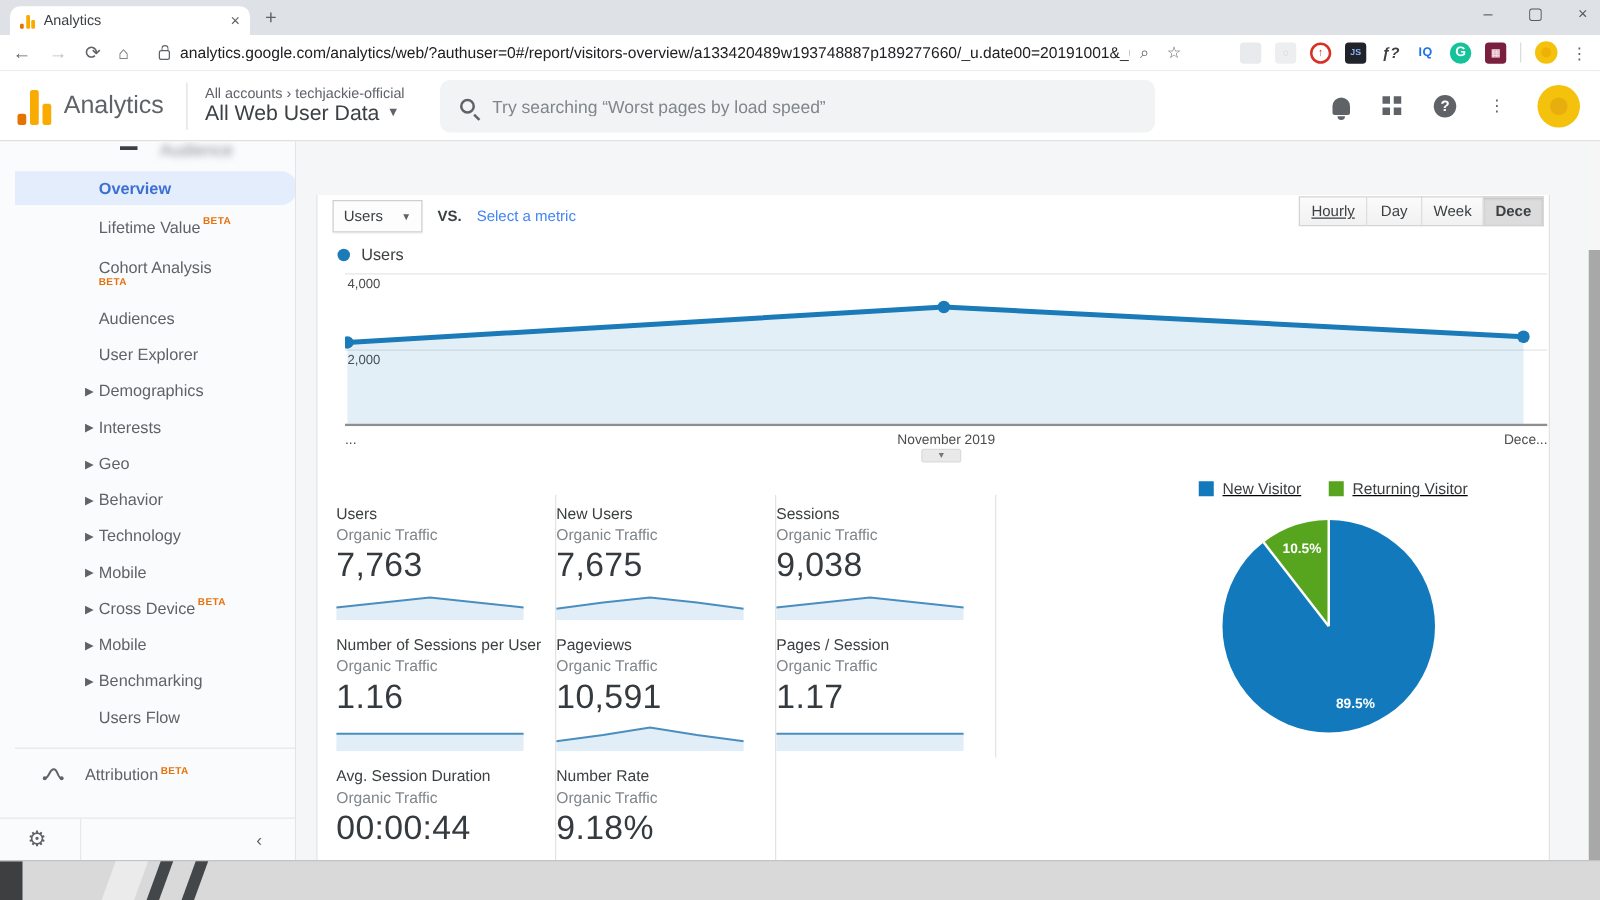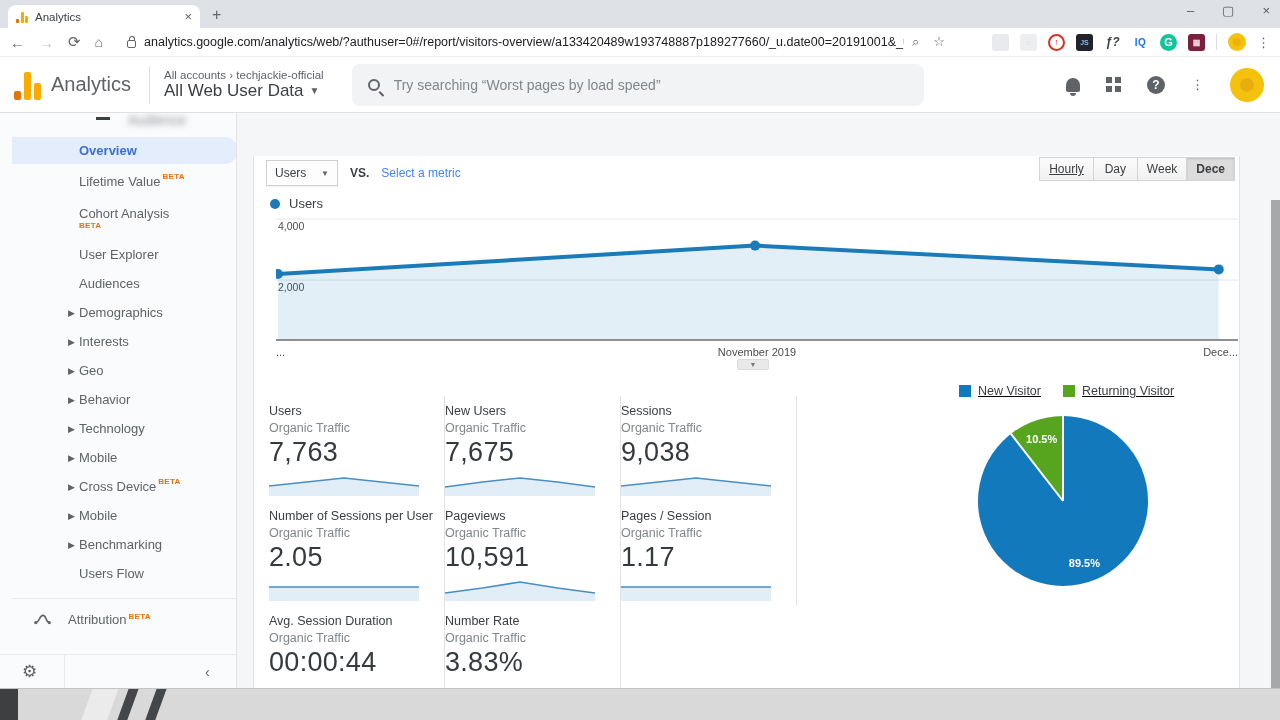--- a/index.html
+++ b/index.html
@@ -250,24 +250,24 @@
     </div>
   <div class="sb-item">
       <span>Lifetime Value</span>
       <span class="beta-sup">BETA</span>
     </div>
   <div class="sb-item two-line">
       <span>Cohort Analysis</span>
       <span class="beta-below">BETA</span>
     </div>
   <div class="sb-item">
+      <span>Audiences</span>
+    </div>
+  <div class="sb-item">
       <span>User Explorer</span>
-    </div>
-  <div class="sb-item">
-      <span>Audiences</span>
     </div>
   <div class="sb-item">
       <span class="arrow">▶</span>
       <span>Demographics</span>
     </div>
   <div class="sb-item">
       <span class="arrow">▶</span>
       <span>Interests</span>
     </div>
   <div class="sb-item">
@@ -393,21 +393,21 @@
         <svg class="sc-spark" width="150" height="26">
               <polygon points="0,26 0,16 37.5,12 75,8 112.5,12 150,16 150,26" fill="#e1edf7"></polygon>
               <polyline points="0,16 37.5,12 75,8 112.5,12 150,16" fill="none" stroke="#4a8ec0" stroke-width="1.6"></polyline>
             </svg>
           </div>
         </div>
       <div class="scard">
           <div class="scard-inner">
         <div class="sc-title">Number of Sessions per User</div>
         <div class="sc-seg">Organic Traffic</div>
-        <div class="sc-value">2.05</div>
+        <div class="sc-value">1.16</div>
         <svg class="sc-spark" width="150" height="26">
               <polygon points="0,26 0,12 37.5,12 75,12 112.5,12 150,12 150,26" fill="#e1edf7"></polygon>
               <polyline points="0,12 37.5,12 75,12 112.5,12 150,12" fill="none" stroke="#4a8ec0" stroke-width="1.6"></polyline>
             </svg>
           </div>
         </div>
       <div class="scard">
           <div class="scard-inner">
         <div class="sc-title">Pageviews</div>
         <div class="sc-seg">Organic Traffic</div>
@@ -437,21 +437,21 @@
         <svg class="sc-spark" width="150" height="26">
               <polygon points="0,26 0,10 37.5,12 75,14 112.5,16 150,18 150,26" fill="#e1edf7"></polygon>
               <polyline points="0,10 37.5,12 75,14 112.5,16 150,18" fill="none" stroke="#4a8ec0" stroke-width="1.6"></polyline>
             </svg>
           </div>
         </div>
       <div class="scard">
           <div class="scard-inner">
         <div class="sc-title">Number Rate</div>
         <div class="sc-seg">Organic Traffic</div>
-        <div class="sc-value">3.83%</div>
+        <div class="sc-value">9.18%</div>
         <svg class="sc-spark" width="150" height="26">
               <polygon points="0,26 0,12 37.5,12 75,12 112.5,12 150,12 150,26" fill="#e1edf7"></polygon>
               <polyline points="0,12 37.5,12 75,12 112.5,12 150,12" fill="none" stroke="#4a8ec0" stroke-width="1.6"></polyline>
             </svg>
           </div>
         </div>
       <div></div>
     </div>
   </div>
 

